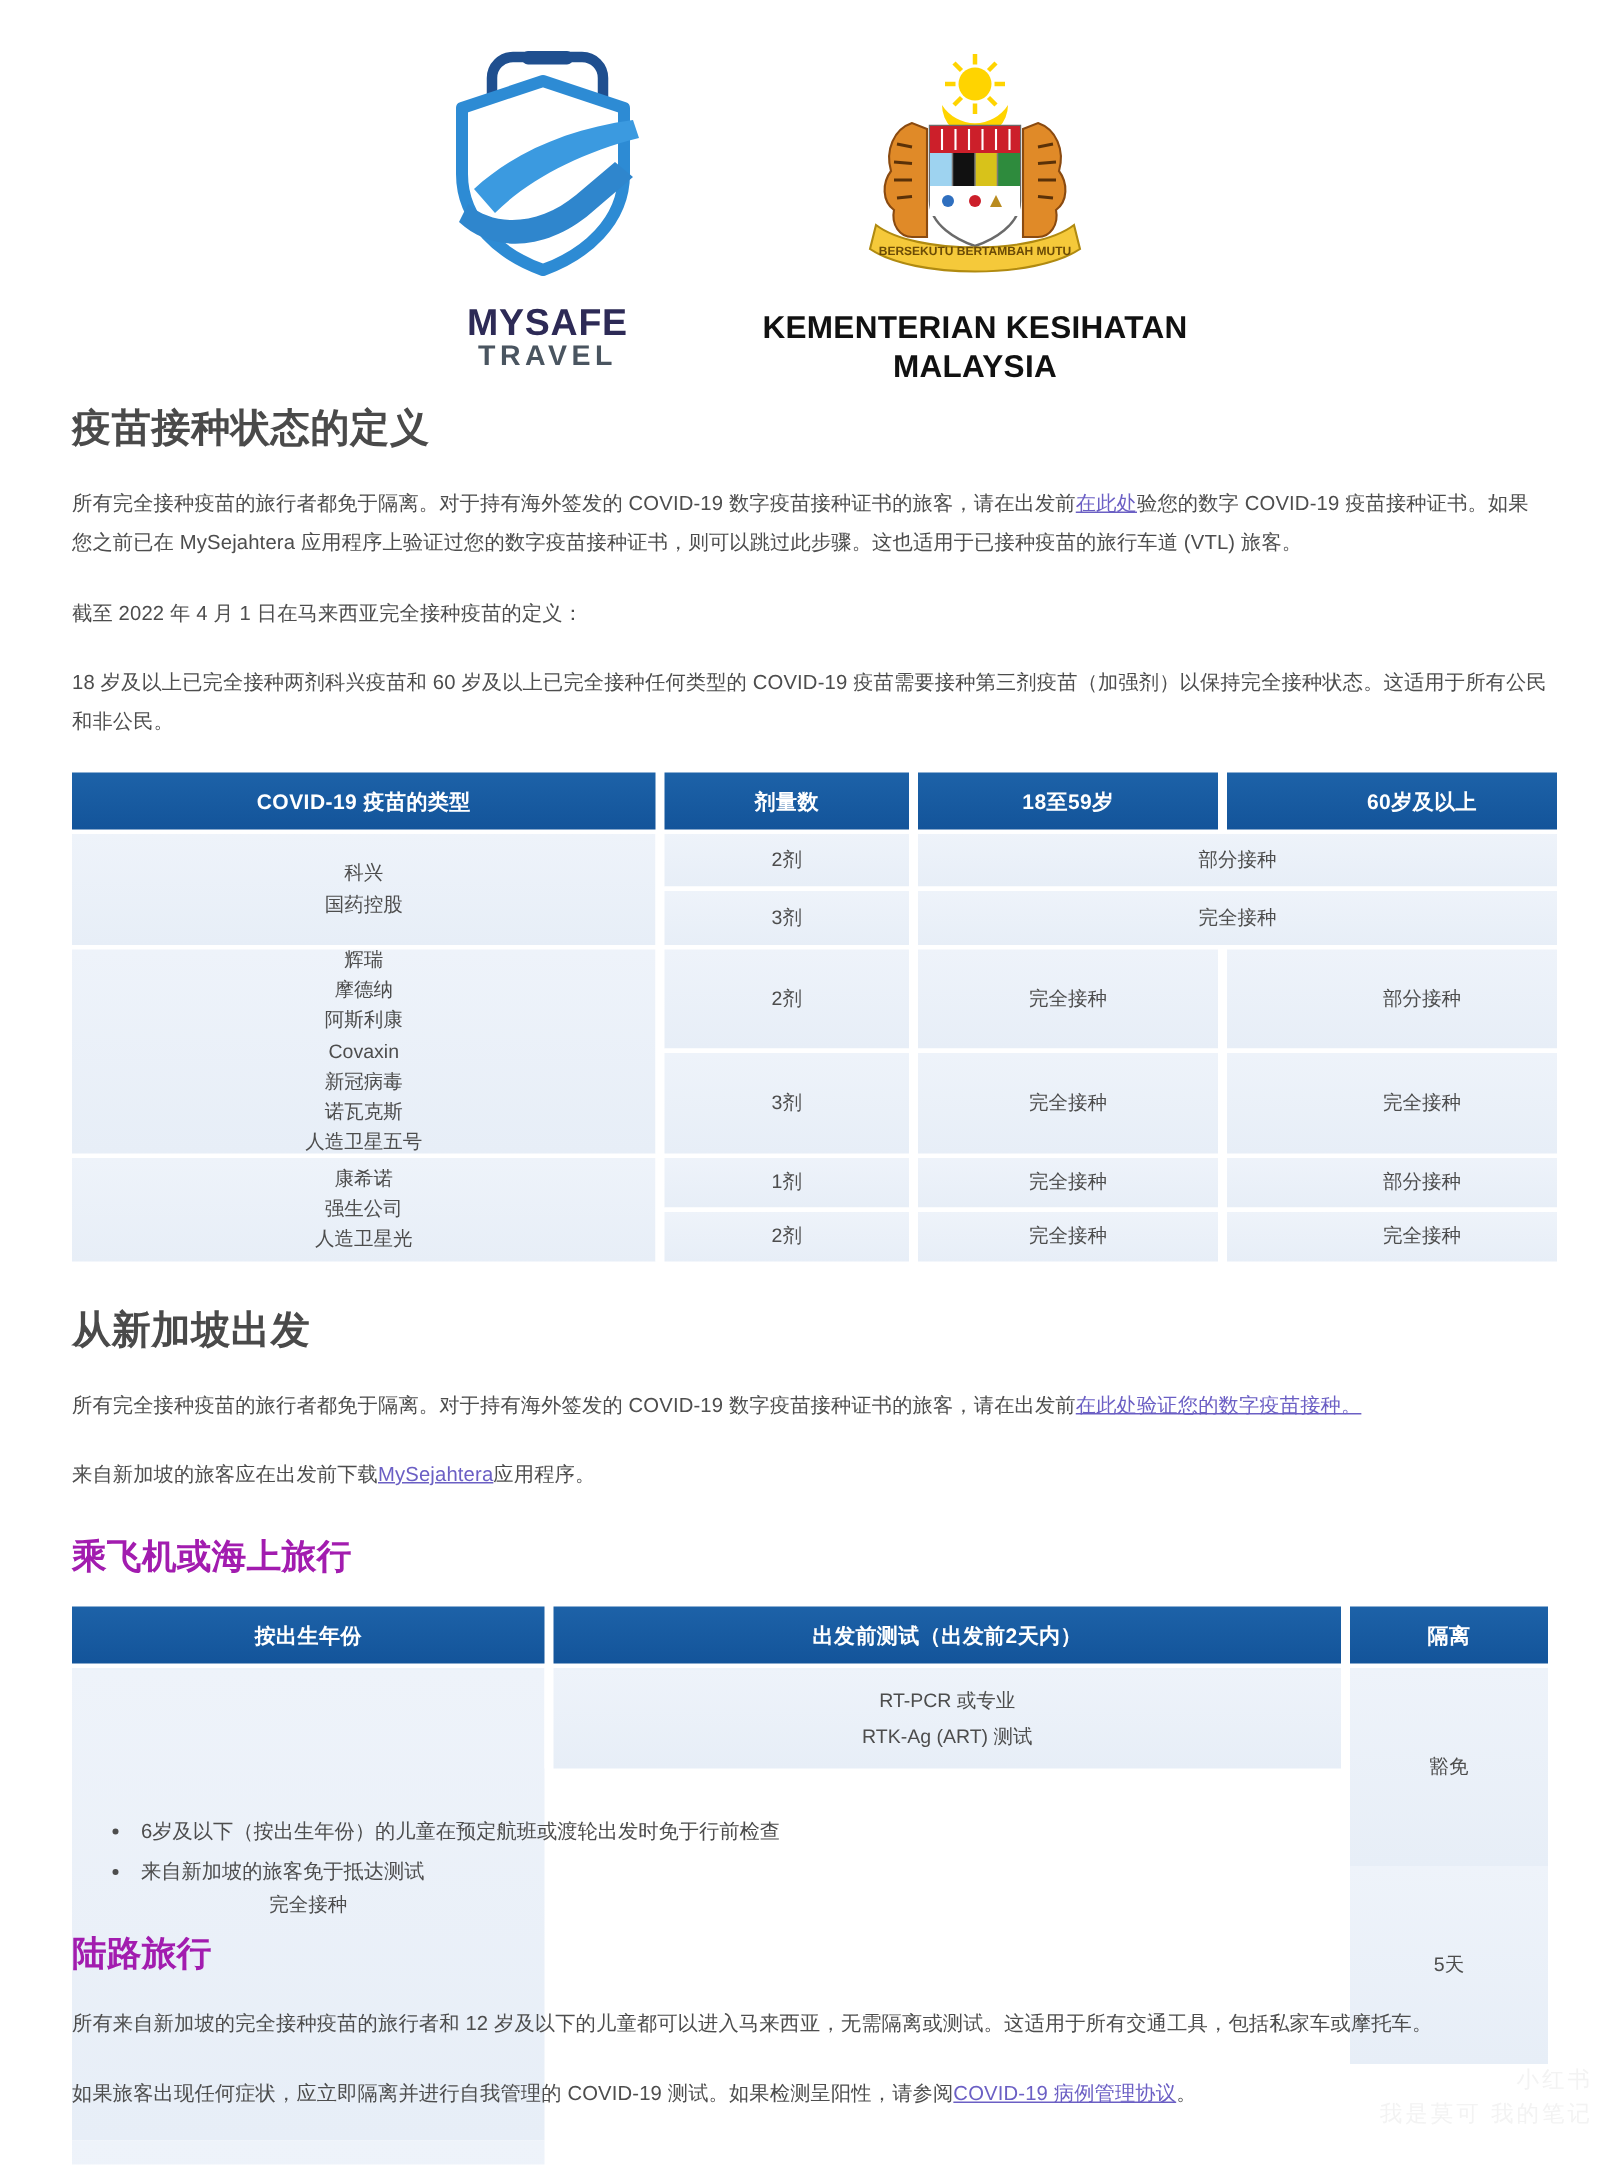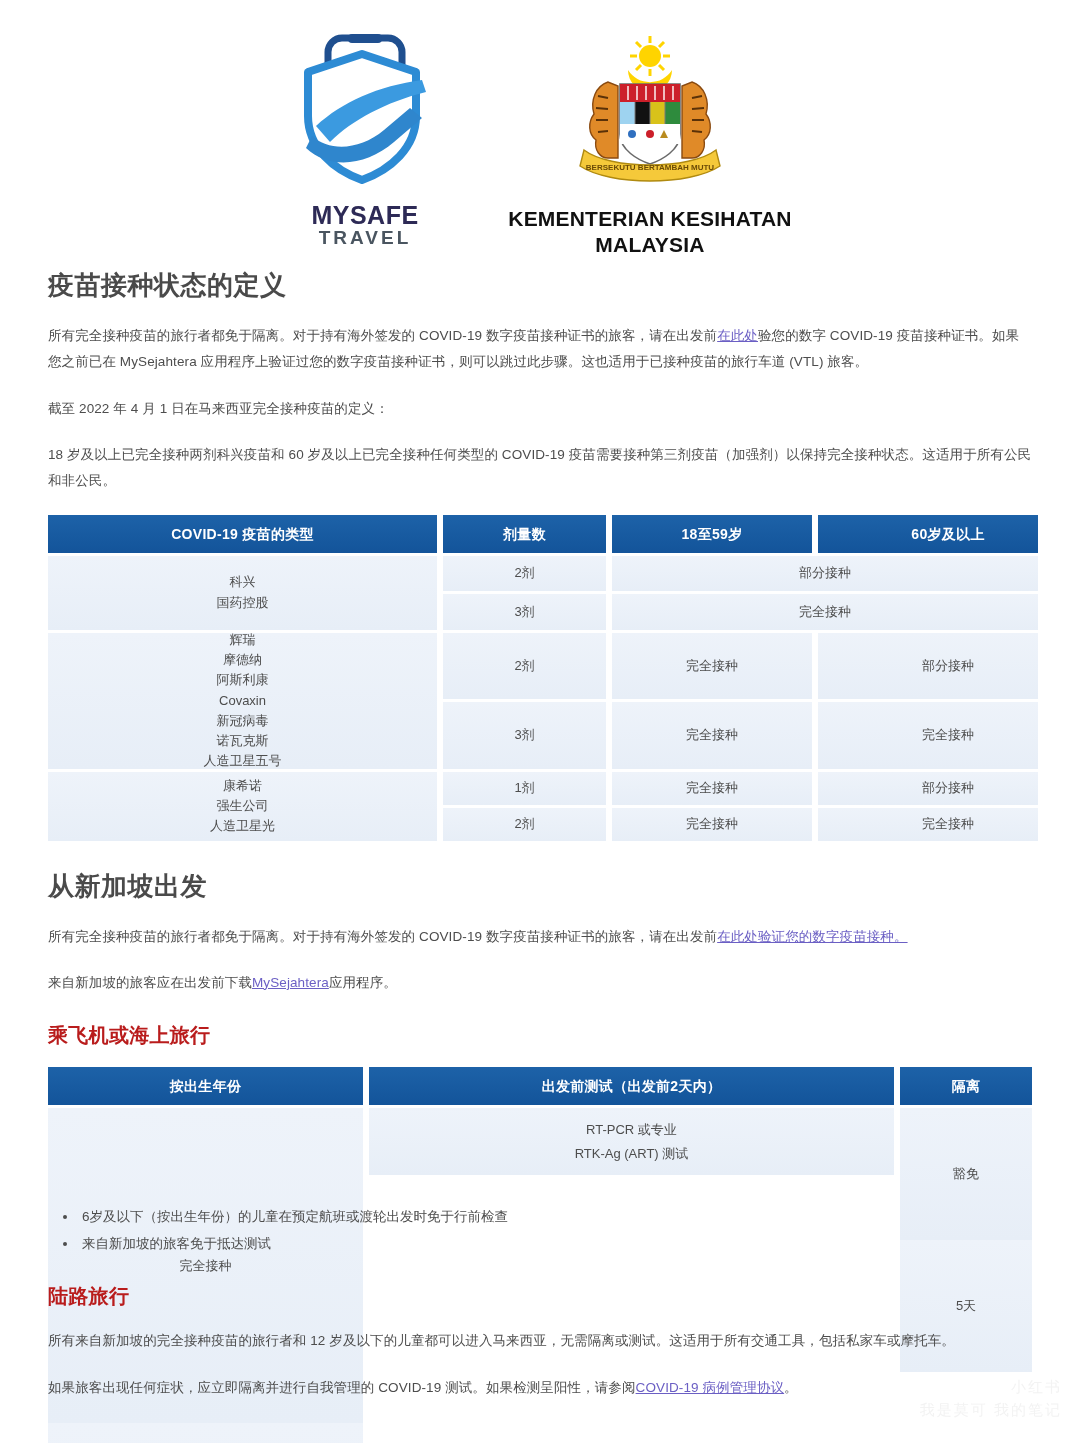--- a/index.html
+++ b/index.html
@@ -41,30 +41,30 @@
   }
 
   
   .content { padding: 0 48px; }
 
   h2.sec {
     font-size: 26px; font-weight: bold; color: #4a4a4a;
     margin: 0 0 20px 0; letter-spacing: .5px;
   }
   h3.sub {
-    font-size: 20px; font-weight: bold; color: #b91c1c;
+    font-size: 23px; font-weight: bold; color: #a21caf;
     margin: 0 0 18px 0; letter-spacing: .3px;
   }
   p.body {
     font-size: 13.5px; line-height: 1.95; color: #4d4d4d;
     margin: 0 0 20px 0; letter-spacing: .1px;
   }
   a.lnk { color: #6b5fc4; text-decoration: underline; }
 
-  ul.bullets { margin: 0 0 26px 0; padding-left: 30px; }
+  ul.bullets { margin: 0 0 26px 0; padding-left: 42px; }
   ul.bullets li {
     font-size: 13.5px; line-height: 2.0; color: #4d4d4d;
     list-style: disc; padding-left: 4px;
   }
 
   
   .tbl { width: 984px; margin: 0 0 28px 0; }
   .trow { display: flex; width: 100%; }
   .thead { margin-bottom: 3px; }
   .thead .tcell {

